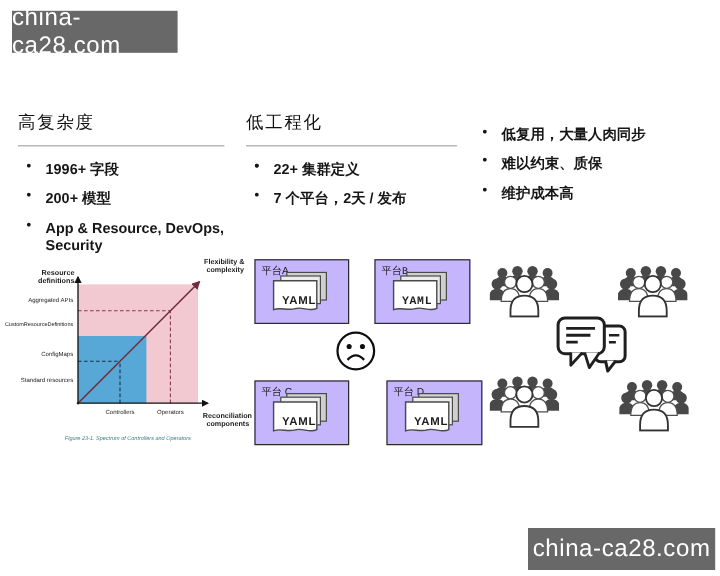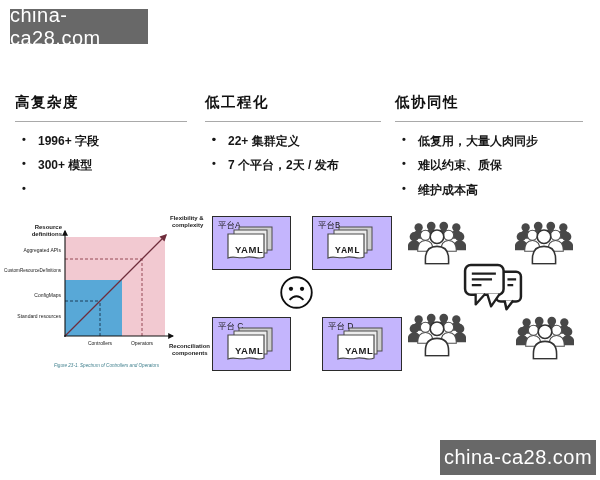--- a/index.html
+++ b/index.html
@@ -11,21 +11,21 @@
     position:absolute;background:#686868;color:#fff;font-size:20px;
     display:flex;align-items:center;justify-content:center;letter-spacing:.5px;
   }
   #wm-tl{left:10px;top:9px;width:138px;height:35px;}
   #wm-br{left:440px;top:440px;width:156px;height:35px;}
 
   .col{position:absolute;top:93px;color:#121212;}
   #col1{left:15px;width:172px;}
   #col2{left:205px;width:176px;}
   #col3{left:395px;width:188px;}
-  .col h2{font-size:14.5px;font-weight:700;margin:0;padding:0 0 9px 0;
+  .col h2{font-size:14.5px;font-weight:400;margin:0;padding:0 0 9px 0;
     border-bottom:1px solid #a9a9a9;letter-spacing:1.5px;color:#111;}
   .col ul{list-style:none;margin:12px 0 0 0;padding:0;}
   .col li{position:relative;padding-left:23px;margin-bottom:10px;
     font-weight:700;font-size:12px;line-height:1.2;color:#161616;}
   .col li .dot{position:absolute;left:7px;top:-1px;font-size:11px;}
 
   .chart-wrap{position:absolute;left:12px;top:210px;width:200px;height:168px;}
   .chart-wrap svg{overflow:visible;}
   .t-bold{font-weight:700;font-size:6px;fill:#1c1c1c;}
   .t-tick{font-size:5px;fill:#222;}
@@ -52,34 +52,33 @@
 </head>
 <body>
 
 <div class="watermark" id="wm-tl">china-ca28.com</div>
 <div class="watermark" id="wm-br">china-ca28.com</div>
 
 <div class="col" id="col1">
   <h2>高复杂度</h2>
   <ul>
     <li><span class="dot">•</span><span>1996+ 字段</span></li>
-    <li><span class="dot">•</span><span>300+ 模型</span></li>
-    <li><span class="dot">•</span></li>
+    <li><span class="dot">•</span><span>200+ 模型</span></li>
+    <li><span class="dot">•</span><span>App &amp; Resource, DevOps, Security</span></li>
   </ul>
 </div>
 <div class="col" id="col2">
   <h2>低工程化</h2>
   <ul>
     <li><span class="dot">•</span></li>
     <li><span class="dot">•</span><span>22+ 集群定义</span></li>
     <li><span class="dot">•</span><span>7 个平台，2天 / 发布</span></li>
   </ul>
 </div>
 <div class="col" id="col3">
-  <h2>低协同性</h2>
   <ul>
     <li><span class="dot">•</span><span>低复用，大量人肉同步</span></li>
     <li><span class="dot">•</span><span>难以约束、质保</span></li>
     <li><span class="dot">•</span><span>维护成本高</span></li>
   </ul>
 </div>
 
 <div class="chart-wrap">
   <svg width="200" height="168" viewBox="0 0 200 168">
     <defs>

